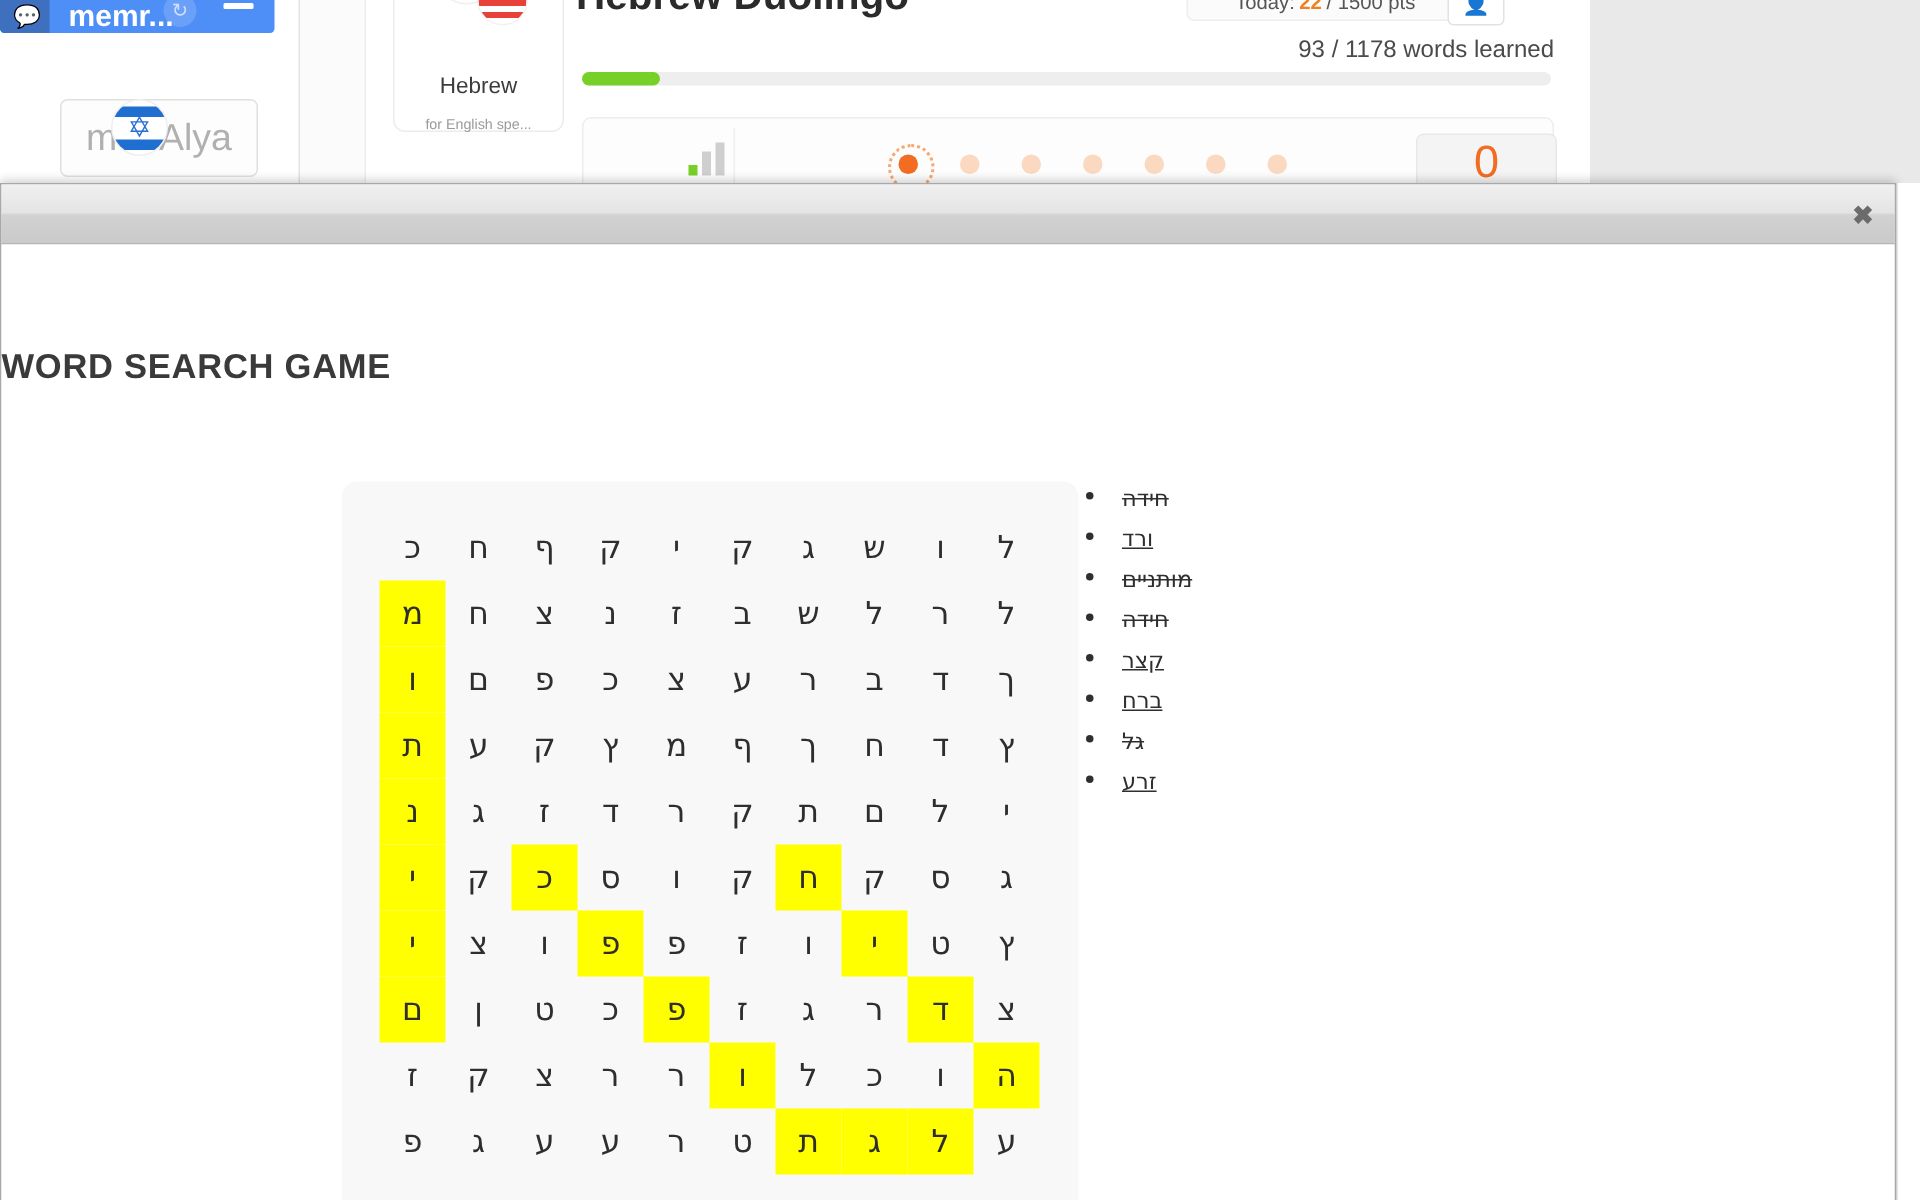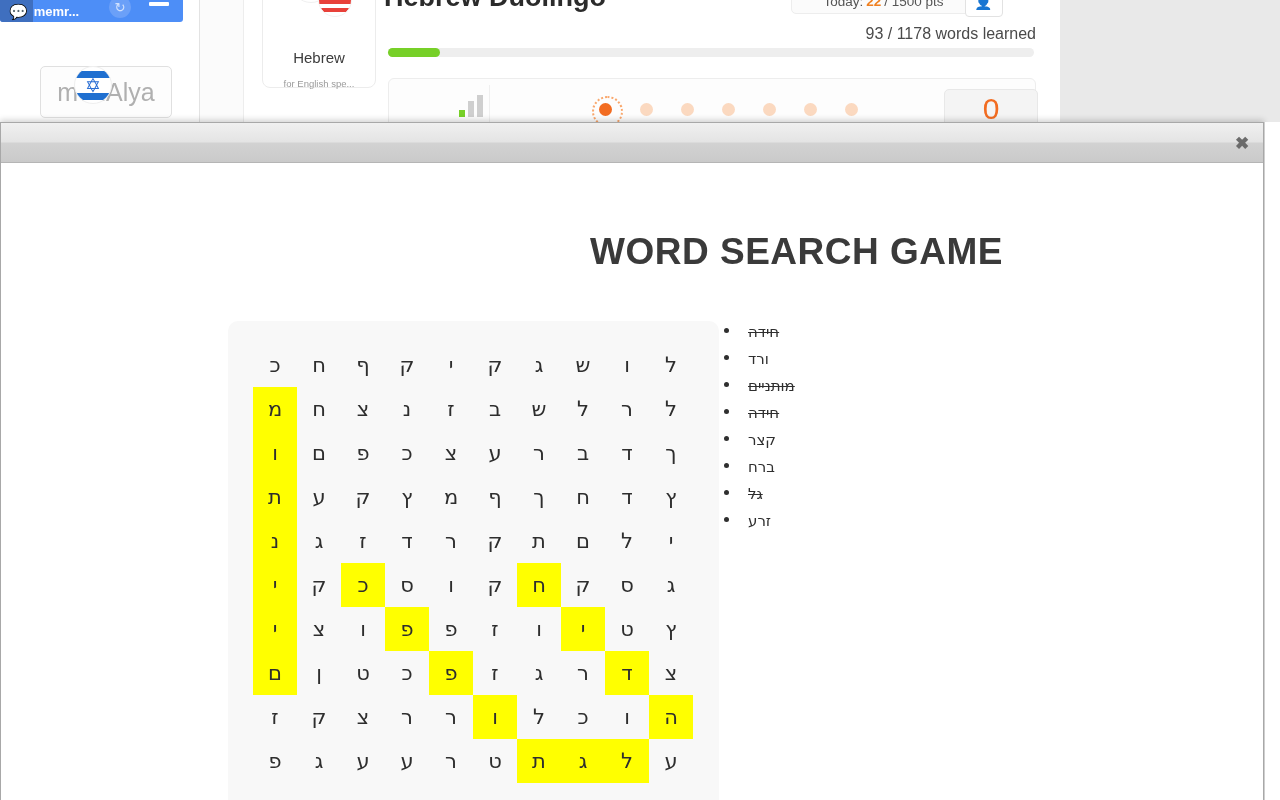--- a/index.html
+++ b/index.html
@@ -40,22 +40,22 @@
     width: 33px; height: 22px;
     background: #3f6fbf;
   }
   .chat-bubble-glyph {
     position: relative; z-index: 2;
     color: #ffffff; font-size: 15px; line-height: 1;
     margin-left: 3px;
   }
   .chat-title {
     position: relative; z-index: 2;
-    color: #ffffff; font-size: 13px; font-weight: bold;
-    margin-left: 6px;
+    color: #ffffff; font-size: 20px; font-weight: bold;
+    margin-left: 18px;
     white-space: nowrap;
   }
   .chat-round {
     position: absolute; right: 52px; top: -4px;
     width: 22px; height: 22px; border-radius: 50%;
     background: #6ba0f8;
     color: #cfe0fd; font-size: 13px;
     display: flex; align-items: center; justify-content: center;
   }
   .chat-menu {
@@ -264,22 +264,22 @@
   }
   #modal-body {
     position: relative;
     height: 637px;
     background: #ffffff;
   }
 
   #game-title {
     position: absolute;
     left: 0; right: 0; top: 68px;
-    text-align: right;
-    font-size: 37px; font-weight: bold;
+    text-align: left;
+    font-size: 23px; font-weight: bold;
     letter-spacing: 0.5px;
     color: #3a3a3a;
     padding-right: 260px;
   }
 
   
   #grid-card {
     position: absolute;
     left: 227px; top: 158px;
     width: 491px; height: 494px;
@@ -320,21 +320,21 @@
     direction: rtl;
     text-align: left;
     font-family: "DejaVu Sans", "Liberation Sans", sans-serif;
   }
   #word-list li .bullet {
     position: absolute; left: 1px; top: 5px;
     width: 5px; height: 5px; border-radius: 50%;
     background: #2f2f2f;
     direction: ltr;
   }
-  #word-list li .wtext { display: inline-block; }
+  #word-list li .wtext { display: inline-block; text-decoration: underline; }
   #word-list li.found .wtext { text-decoration: line-through; }
 </style>
 </head>
 <body>
 
 <div id="bg-page">
 
   <div class="bg-left-rail">
     <div class="chat-widget">
       <div class="chat-sq"></div>

